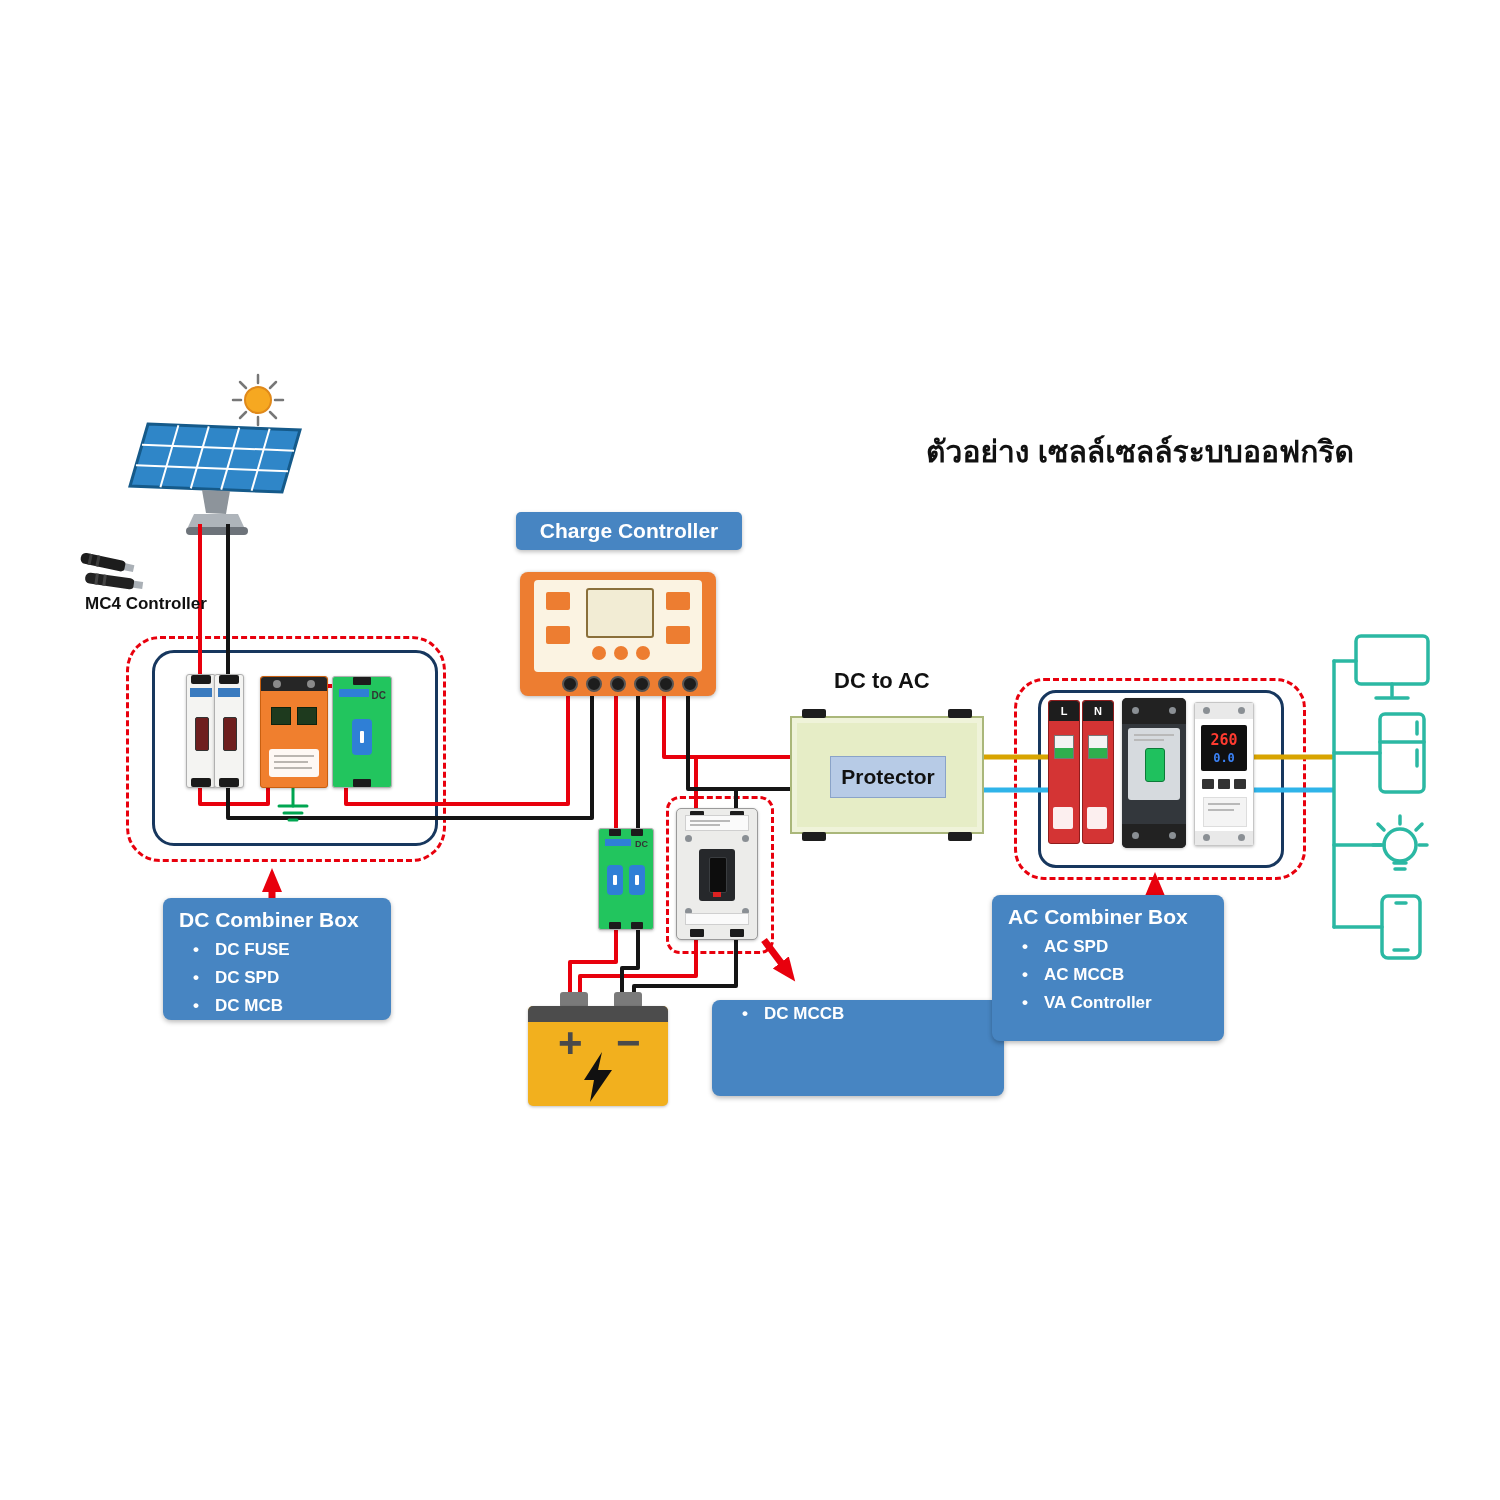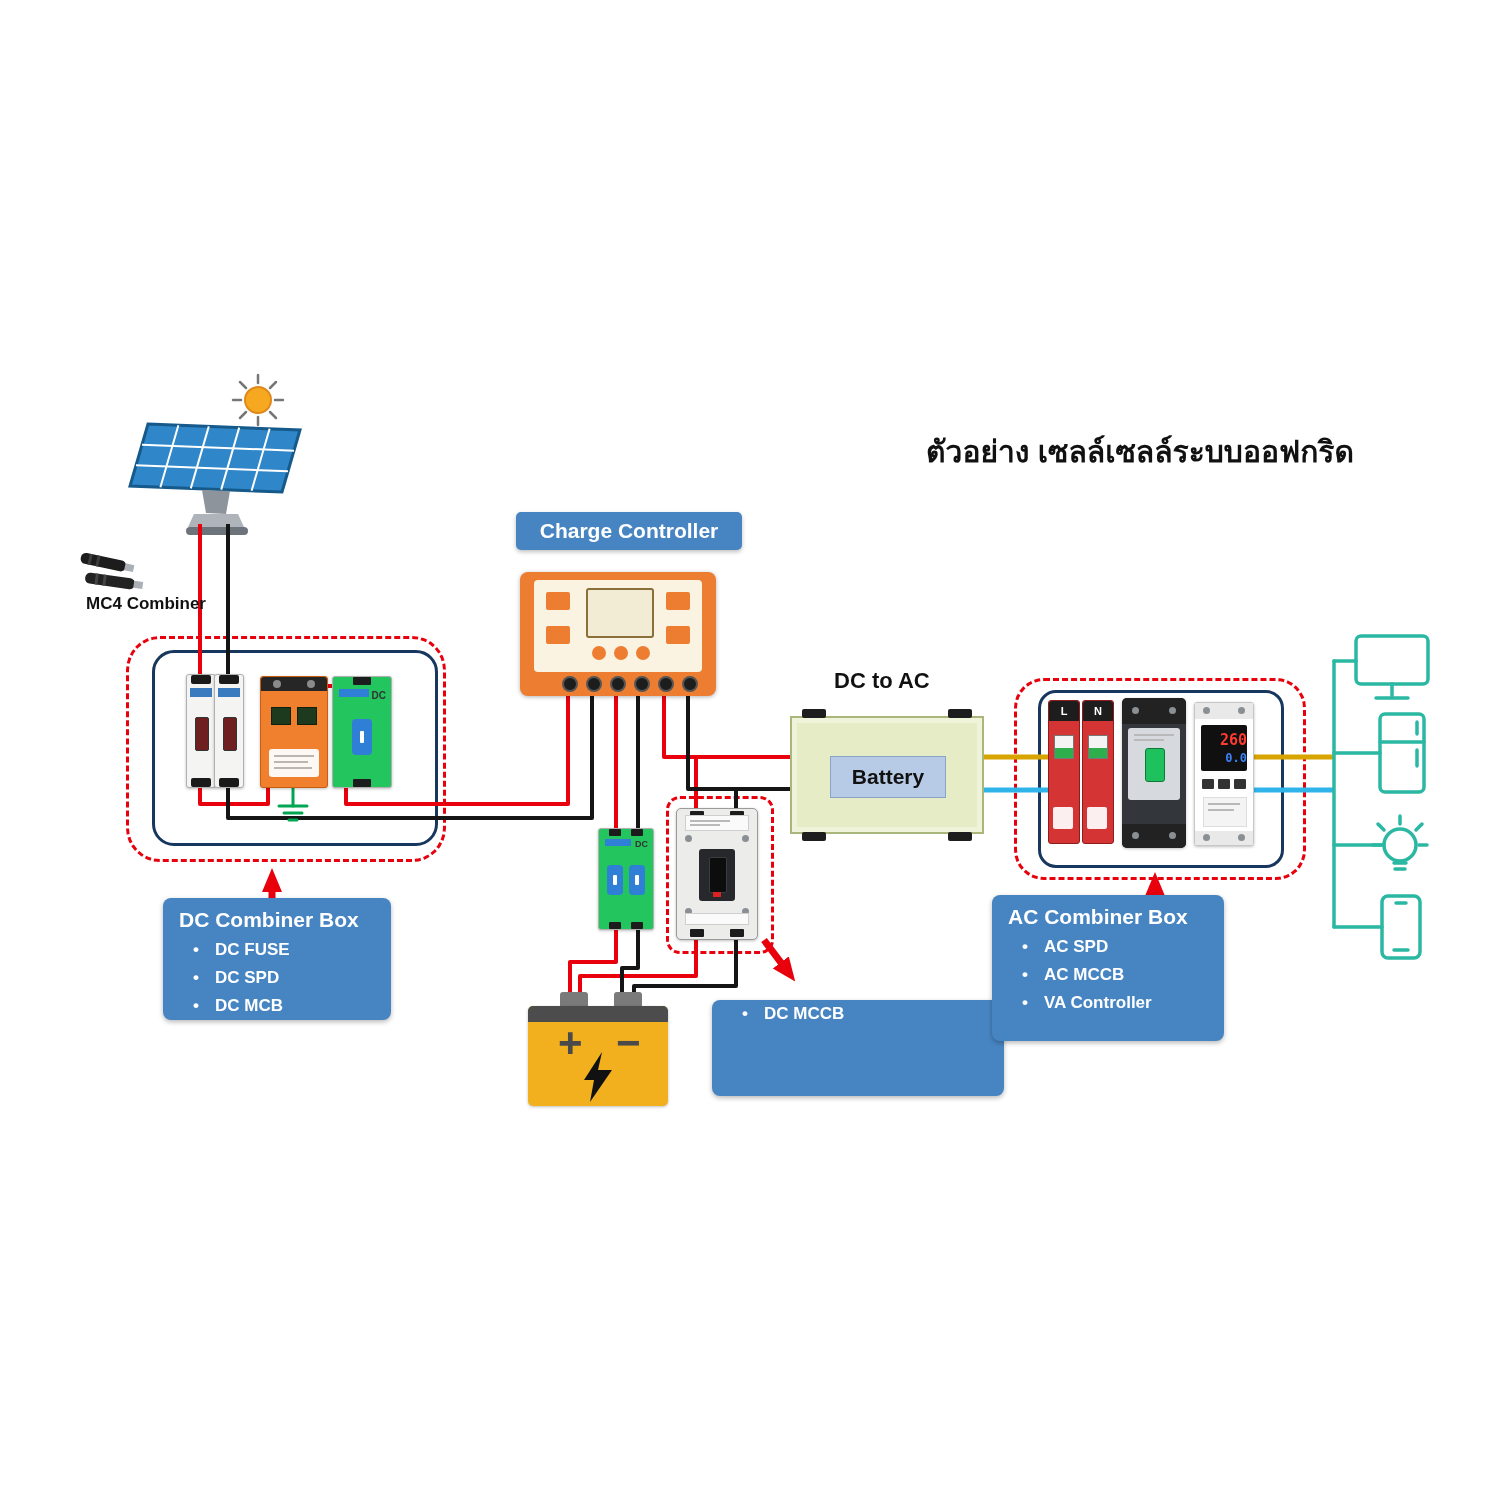--- a/index.html
+++ b/index.html
@@ -61,21 +61,21 @@
   .spdm-win{position:absolute;left:5px;top:34px;width:18px;height:22px;background:#f4f4f4;border:1px solid #777}
   .spdm-green{position:absolute;left:0;right:0;bottom:0;height:10px;background:#2fae4e}
   .spdm-label{position:absolute;left:4px;bottom:14px;width:20px;height:22px;background:#fff;border-radius:2px;opacity:.92}
   .acmccb{background:#33373c;border-radius:5px}
   .acmccb-top{position:absolute;left:0;right:0;top:0;height:26px;background:#222;border-radius:5px 5px 0 0}
   .acmccb-mid{position:absolute;left:6px;top:30px;width:52px;height:72px;background:#d6dade;border-radius:3px}
   .acmccb-btn{position:absolute;left:17px;top:20px;width:18px;height:32px;background:#1fc15e;border-radius:3px;border:1px solid #0d7a38}
   .acmccb-bot{position:absolute;left:0;right:0;bottom:0;height:24px;background:#222;border-radius:0 0 5px 5px}
   .va{background:#fff;border:1px solid #c6c6c6;border-radius:3px}
   .va-strip{position:absolute;left:0;right:0;height:16px;background:#e9e9e9}
-  .va-disp{position:absolute;left:6px;top:22px;width:46px;height:46px;background:#101010;border-radius:2px;display:flex;flex-direction:column;align-items:flex-end;justify-content:center;gap:4px}
+  .va-disp{position:absolute;left:6px;top:22px;width:46px;height:46px;background:#101010;border-radius:2px;display:flex;flex-direction:column;align-items:center;justify-content:center;gap:4px}
   .va-red{color:#ff3b30;font-family:"DejaVu Sans Mono",monospace;font-weight:bold;font-size:15px;line-height:1}
   .va-blue{color:#3b82f6;font-family:"DejaVu Sans Mono",monospace;font-weight:bold;font-size:12px;line-height:1}
   .va-btn{position:absolute;top:76px;width:12px;height:10px;background:#333;border-radius:1px}
   .va-lbl{position:absolute;left:8px;top:94px;width:42px;height:28px;background:#f4f4f4;border:1px solid #ddd}
   .fineline{position:absolute;height:2px;background:#b9b9b9}
 </style>
 </head>
 <body>
 
 <div class="canvas">
@@ -313,21 +313,21 @@
       <polygon points="20,0 2,28 12,28 8,50 30,18 16,18" fill="#111"></polygon>
     </svg>
   </div>
 
   <div class="abs inv" style="left:790px;top:716px;width:190px;height:114px">
     <div class="inv-tab" style="left:10px;top:-9px"></div>
     <div class="inv-tab" style="right:10px;top:-9px"></div>
     <div class="inv-tab" style="left:10px;bottom:-9px"></div>
     <div class="inv-tab" style="right:10px;bottom:-9px"></div>
     <div class="inv-plate">
-      <span>Battery</span>
+      <span>Protector</span>
     </div>
   </div>
 
   <div class="abs" style="left:1048px;top:700px;width:64px;height:142px;z-index:3">
     <div class="spdm" style="left:0">
       <div class="spdm-cap">
           <span>L</span>
         </div>
       <div class="spdm-win">
           <div class="spdm-green"></div>
@@ -380,21 +380,21 @@
     <div class="va-strip" style="bottom:0;height:14px">
       <div class="scr" style="left:8px;top:3px"></div>
       <div class="scr" style="right:8px;top:3px"></div>
     </div>
   </div>
 
   <div class="abs plainlabel" style="left:870px;top:428px;width:540px;text-align:center;z-index:4">
     <div style="font-size:30px;font-weight:bold">ตัวอย่าง เซลล์เซลล์ระบบออฟกริด</div>
   </div>
 
-  <div class="abs plainlabel" style="left:58px;top:594px;width:176px;text-align:center;font-size:17px">MC4 Combiner</div>
+  <div class="abs plainlabel" style="left:58px;top:594px;width:176px;text-align:center;font-size:17px">MC4 Controller</div>
 
   <div class="abs header-box" style="left:516px;top:512px;width:226px;height:38px">
     <span>Charge Controller</span>
   </div>
 
   <div class="abs plainlabel" style="left:834px;top:668px;font-size:22px">DC to AC</div>
 
   <div class="abs bluebox" style="left:163px;top:898px;width:228px;height:122px">
     <div class="t">DC Combiner Box</div>
     <div class="i">DC FUSE</div>

